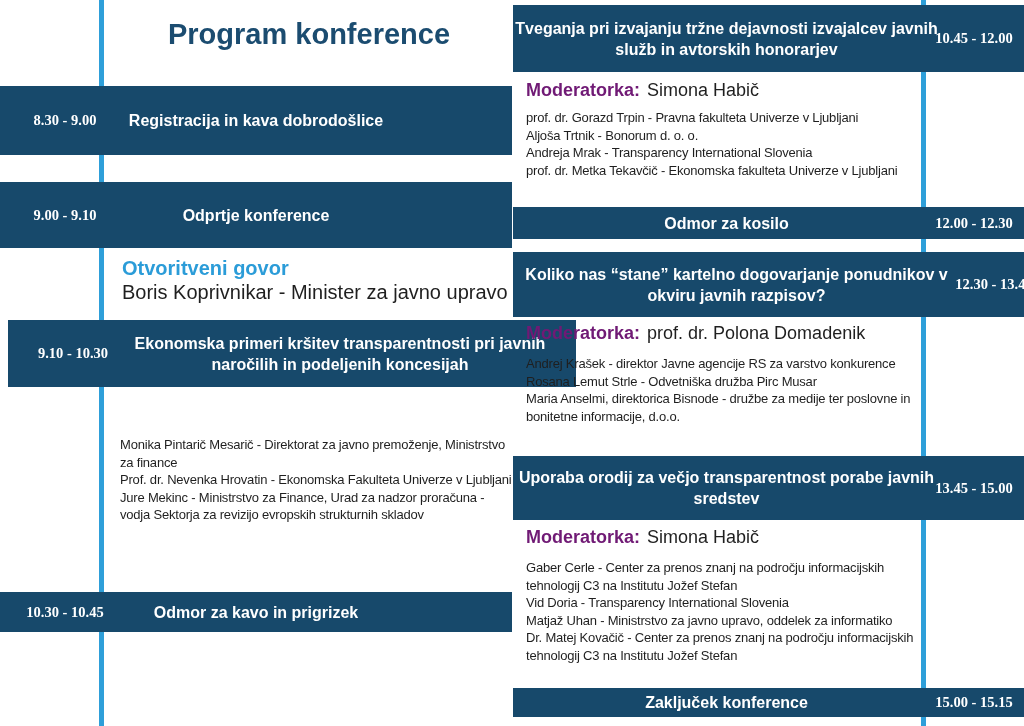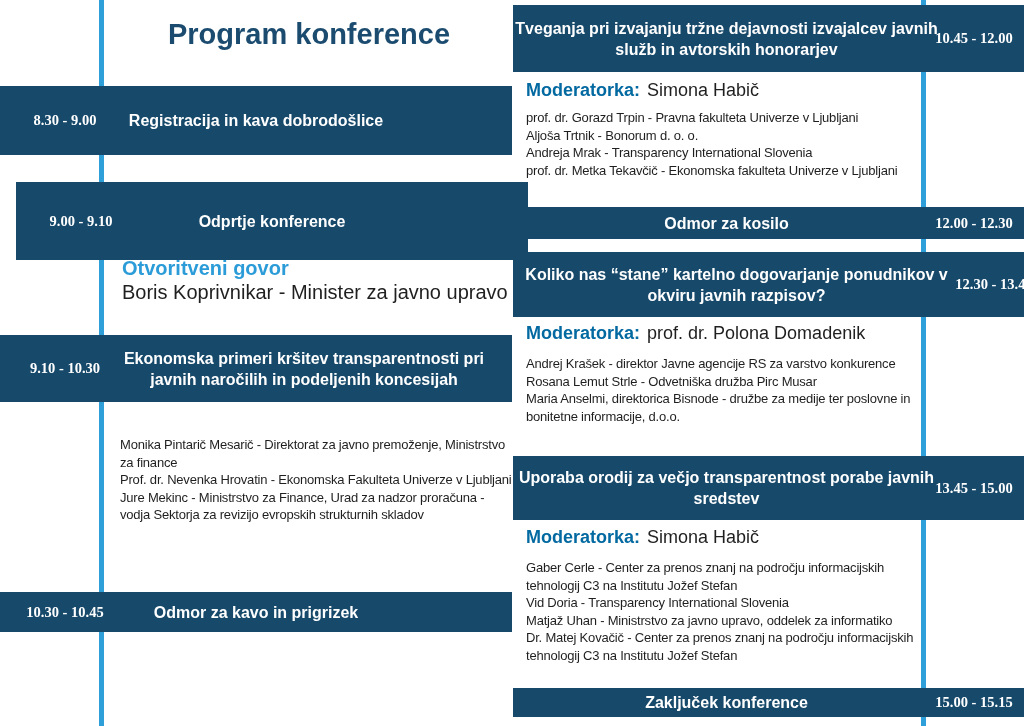--- a/index.html
+++ b/index.html
@@ -18,36 +18,36 @@
              justify-content:center;text-align:center;color:#ffffff;font-weight:bold;
              font-size:16px;line-height:21px;padding:0;}
   .bar-title.inset-left{left:100px;right:4px;}
   .bar-title.inset-right{left:0;right:84px;}
   .bar-time{position:absolute;top:0;bottom:0;display:flex;align-items:center;justify-content:center;
             color:#ffffff;font-weight:bold;font-size:14.5px;white-space:nowrap;font-family:Liberation Serif, serif;}
   .bar-time.left-cell{left:0;width:130px;}
   .bar-time.right-cell{right:0;width:100px;}
 
   #bar-l1{left:0;top:86px;width:512px;height:69px;}
-  #bar-l2{left:16px;top:182px;width:512px;height:78px;}
-  #bar-l3{left:0;top:320px;width:512px;height:67px;margin-top:15px;}
+  #bar-l2{left:0;top:182px;width:512px;height:66px;}
+  #bar-l3{left:8px;top:320px;width:568px;height:67px;}
   #bar-l4{left:0;top:592px;width:512px;height:40px;}
 
   #bar-r1{left:513px;top:5px;width:511px;height:67px;}
   #bar-r2{left:513px;top:207px;width:511px;height:32px;}
   #bar-r3{left:513px;top:252px;width:511px;height:65px;padding-left:20px;}
   #bar-r4{left:513px;top:456px;width:511px;height:64px;}
   #bar-r5{left:513px;top:688px;width:511px;height:29px;}
 
   .text-block{position:absolute;z-index:2;}
   #opening-speech{left:122px;top:256px;font-size:20px;line-height:24px;}
   .speech-heading{color:#2B9CD8;font-weight:bold;}
 
   .mod{position:absolute;z-index:2;font-size:18px;white-space:nowrap;}
-  .mod .mod-label{color:#0369a1;font-weight:bold;margin-right:7px;}
+  .mod .mod-label{color:#701a75;font-weight:bold;margin-right:7px;}
   #mod-l{left:122px;top:404px;}
   #mod-r1{left:526px;top:80px;}
   #mod-r2{left:526px;top:323px;}
   #mod-r3{left:526px;top:527px;}
 
   .speakers{position:absolute;z-index:2;font-size:13px;line-height:17.5px;letter-spacing:-0.2px;}
   #spk-l{left:120px;top:436px;width:392px;}
   #spk-r1{left:526px;top:109px;width:398px;}
   #spk-r2{left:526px;top:355px;width:398px;}
   #spk-r3{left:526px;top:559px;width:400px;}

